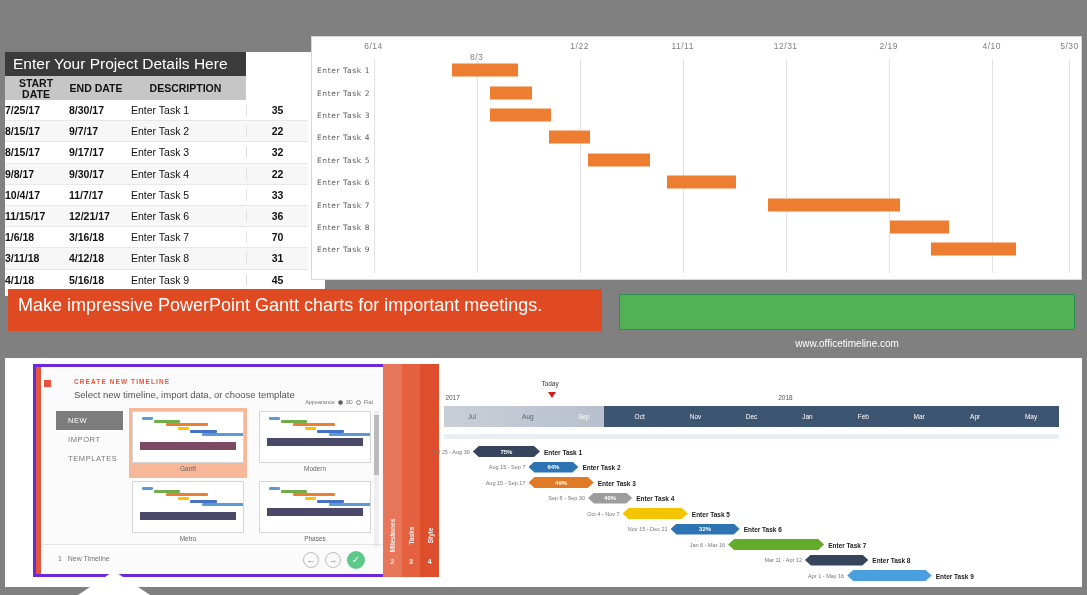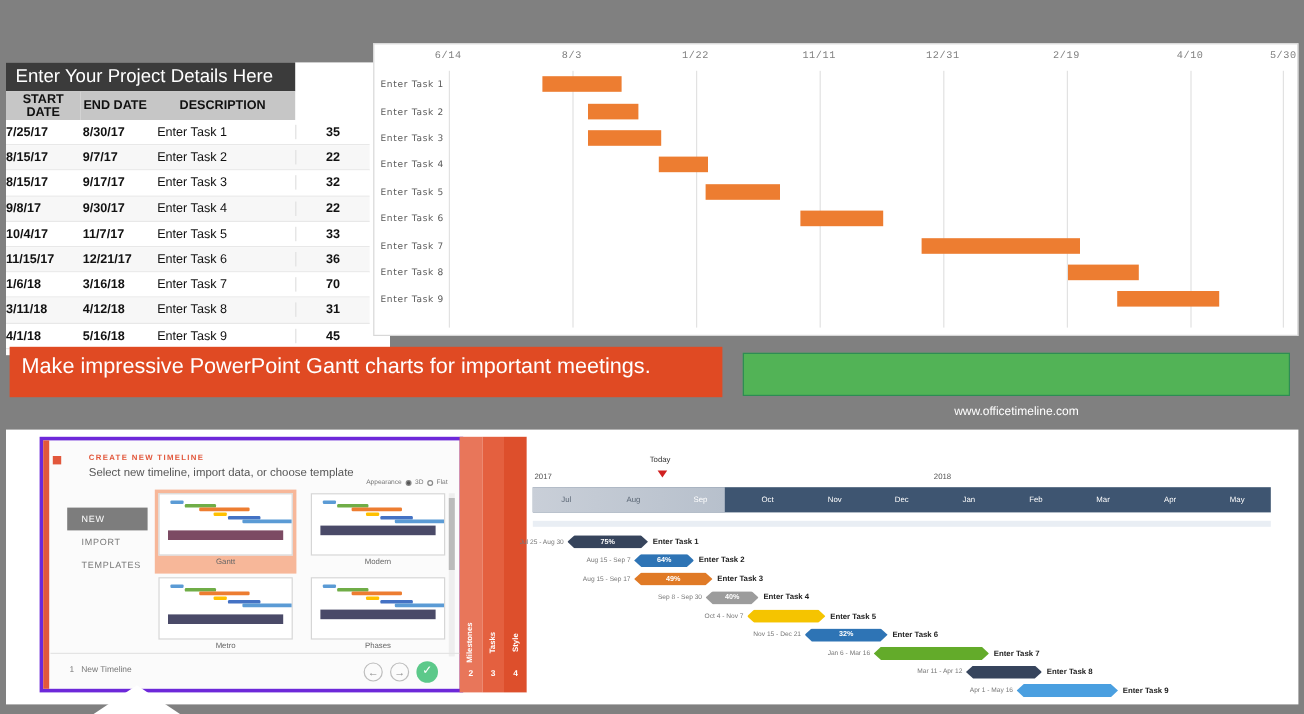--- a/index.html
+++ b/index.html
@@ -50,21 +50,21 @@
   .c-start { width: 62px; padding-left: 0; font-weight: bold; }
   .c-end   { width: 58px; padding-left: 2px; font-weight: bold; }
   .c-desc  { width: 121px; padding-left: 6px; }
   .c-dur   { width: 62px; text-align: center; font-weight: bold; border-left: 1px solid #e0e0e0; }
 
   
   .gantt { position: absolute; left: 311px; top: 36px; width: 771px; height: 244px; background: #ffffff; border: 1px solid #d8d8d8; }
   .gantt-axis { position: absolute; left: 0; top: 0; width: 100%; height: 22px; }
   .tick-label {
     position: absolute; top: 4px; transform: translateX(-50%);
-    font-size: 8.5px; color: #808080; font-family: Liberation Mono, monospace;
+    font-size: 8.5px; color: #808080; font-family: Liberation Sans, sans-serif;
     letter-spacing: 0.5px; white-space: nowrap;
   }
   .plot { position: absolute; left: 0; top: 22px; right: 0; bottom: 6px; }
   .gridline { position: absolute; top: 0; bottom: 0; width: 1px; background: #e2e2e2; }
   .task-row { position: relative; height: 22.4px; }
   .task-label {
     position: absolute; left: 5px; top: 50%; transform: translateY(-50%);
     font-size: 7.5px; color: #5a5a5a; font-family: "DejaVu Sans", sans-serif;
     letter-spacing: 0.6px; white-space: nowrap; z-index: 3;
   }
@@ -91,21 +91,21 @@
 
   
   .wizard { position: absolute; left: 28px; top: 6px; width: 353px; height: 213px; background: #fbfbfb; border: 3px solid #6d28d9; }
   .wiz-accent { position: absolute; left: 0; top: 0; width: 5px; height: 100%; background: #e2573b; }
   .wiz-bullet { position: absolute; left: 8px; top: 13px; width: 7px; height: 7px; background: #e2573b; }
   .wiz-title {
     position: absolute; left: 38px; top: 11px; font-size: 6.5px;
     color: #e2573b; letter-spacing: 1.1px; font-weight: bold; white-space: nowrap;
   }
   .wiz-sub { position: absolute; left: 38px; top: 22px; font-size: 9.5px; color: #555; white-space: nowrap; }
-  .wiz-nav { position: absolute; left: 20px; top: 44px; width: 67px; margin-top: 12px; }
+  .wiz-nav { position: absolute; left: 20px; top: 44px; width: 67px; }
   .wiz-nav-item { height: 19px; font-size: 7.5px; color: #777; display: flex; align-items: center; padding-left: 12px; letter-spacing: 0.6px; }
   .wiz-nav-item.active { background: #7d7d7d; color: #ffffff; }
   .appearance { position: absolute; right: 10px; top: 32px; font-size: 5.5px; color: #777; white-space: nowrap; display: flex; align-items: center; gap: 3px; }
   .radio { display: inline-block; width: 5px; height: 5px; border: 1px solid #888; border-radius: 50%; }
   .radio.on { background: #555; }
 
   .tpl-area { position: absolute; left: 96px; top: 44px; width: 245px; height: 135px; }
   .tpl { position: absolute; width: 112px; height: 64px; }
   .tpl .frame { width: 100%; height: 52px; background: #ffffff; border: 1px solid #d6d6d6; position: relative; overflow: hidden; }
   .tpl.sel { background: #f7b799; padding: 3px; width: 118px; height: 70px; margin-left: -3px; margin-top: -3px; }
@@ -216,21 +216,21 @@
           <div class="c-end">5/16/18</div>
           <div class="c-desc">Enter Task 9</div>
           <div class="c-dur">45</div>
         </div>
       </div>
   </div>
 
   <div class="gantt">
     <div class="gantt-axis" id="gantt-axis">
         <div class="tick-label" style="left: 8%;">6/14</div>
-        <div class="tick-label" style="left: 21.4%;">8/3</div>
+        <div class="tick-label" style="left: 21.4%; margin-top: 11px;">8/3</div>
         <div class="tick-label" style="left: 34.8%;">1/22</div>
         <div class="tick-label" style="left: 48.2%;">11/11</div>
         <div class="tick-label" style="left: 61.6%;">12/31</div>
         <div class="tick-label" style="left: 75%;">2/19</div>
         <div class="tick-label" style="left: 88.4%;">4/10</div>
         <div class="tick-label" style="left: 98.5%;">5/30</div>
       </div>
     <div class="plot" id="gantt-plot">
         <div class="gridline" style="left: 8%;"></div>
         <div class="gridline" style="left: 21.4%;"></div>

